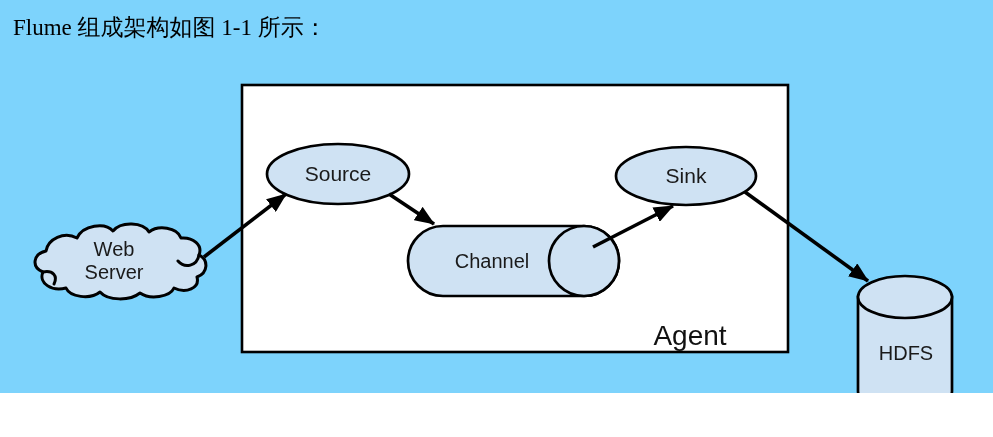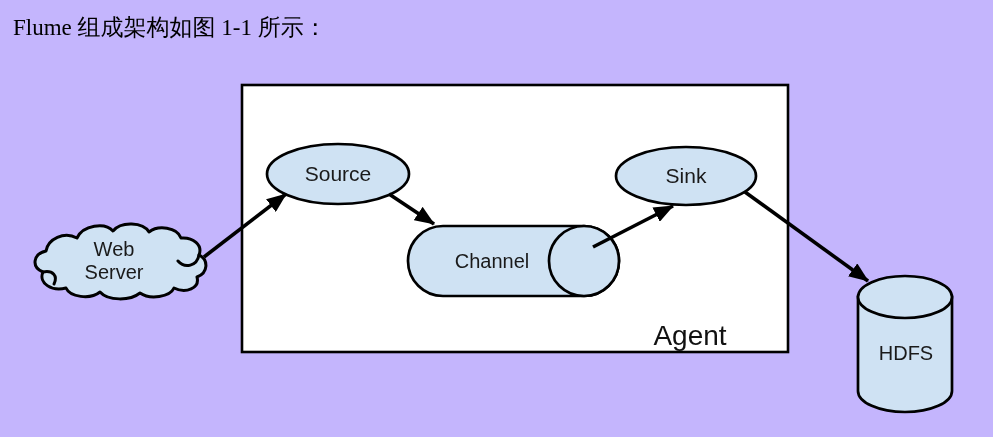--- a/index.html
+++ b/index.html
@@ -1,20 +1,20 @@
 <!DOCTYPE html>
 <html><head>
 <meta charset="utf-8">
 <style>
   html, body { margin: 0; padding: 0; background: #ffffff; }
   .page {
     position: relative;
     width: 993px;
-    height: 437px;
-    background: #c4b5fd;
+    height: 393px;
+    background: #7dd3fc;
     overflow: hidden;
     font-family: "Liberation Sans", "DejaVu Sans", sans-serif;
   }
   .caption {
     position: absolute;
     left: 13px;
     top: 12px;
     font-family: "Liberation Serif", "DejaVu Serif", serif;
     font-size: 23px;
     color: #000000;

